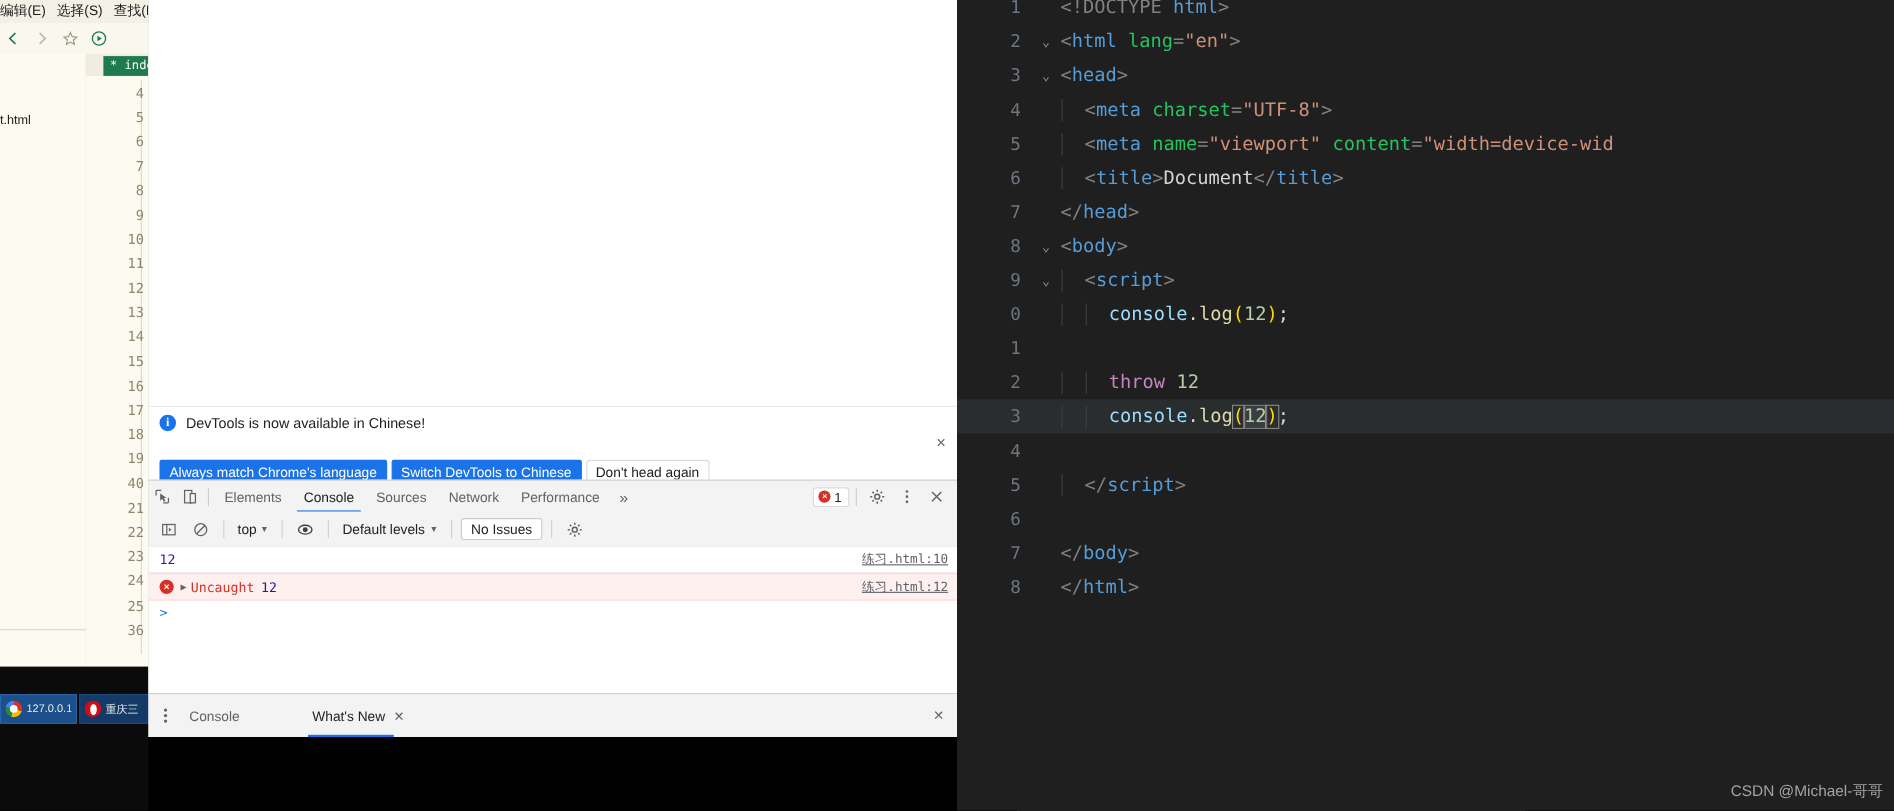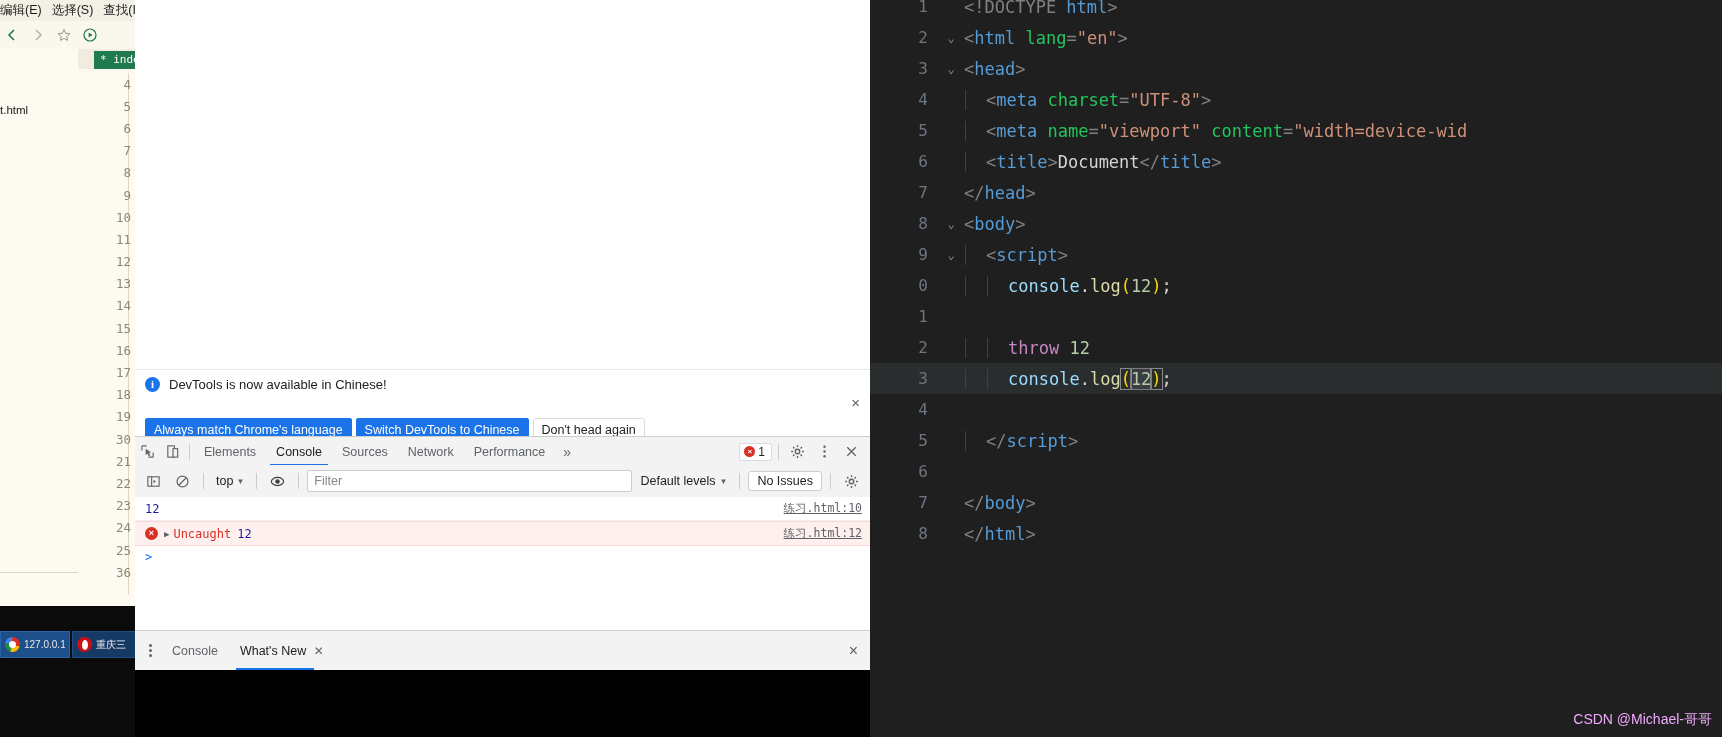--- a/index.html
+++ b/index.html
@@ -259,21 +259,21 @@
     display:flex;align-items:center;padding:0 8px;gap:6px;
   }
   .kebab{
     display:flex;flex-direction:column;gap:2px;padding:0 6px;cursor:pointer;
   }
   .kebab i{width:3px;height:3px;border-radius:50%;background:#5f6368;display:block;}
   .dr-tab{
     font-size:12.5px;color:#5f6368;padding:0 8px;height:38px;line-height:38px;
     cursor:pointer;position:relative;white-space:nowrap;
   }
-  .dr-tab.sel{color:#202124;}
+  .dr-tab.sel{color:#202124;margin-left:44px;}
   .dr-tab.sel::after{
     content:"";position:absolute;left:4px;right:18px;bottom:0;height:2px;background:#1a73e8;
   }
   .dr-x{font-size:12px;color:#5f6368;margin-left:4px;cursor:pointer;}
   .drawer-close{
     margin-left:auto;font-size:16px;color:#5f6368;cursor:pointer;padding-right:4px;
   }
 
   
   .codeview{
@@ -309,21 +309,21 @@
   .t-fn{color:#dcdcaa;}
   .t-num{color:#b5cea8;}
   .t-kw{color:#c586c0;}
   .t-paren{color:#ffd700;}
   .sel-box{background:#3a3d41;outline:1px solid #7a7a7a;}
   .brace-hl{outline:1px solid #888;}
 
   
   .watermark{
     position:absolute;right:10px;bottom:8px;
-    font-size:14px;color:#f0abfc;font-family:"Liberation Sans", sans-serif;
+    font-size:14px;color:#a3a3a3;font-family:"Liberation Sans", sans-serif;
     white-space:nowrap;
   }
 </style>
 </head>
 <body>
 
 <div class="root">
 
   <div class="editor-win">
 
@@ -412,21 +412,21 @@
             <div class="lnrow">
               <span class="lnum">17</span>
             </div>
             <div class="lnrow">
               <span class="lnum">18</span>
             </div>
             <div class="lnrow">
               <span class="lnum">19</span>
             </div>
             <div class="lnrow">
-              <span class="lnum">30</span>
+              <span class="lnum">40</span>
             </div>
             <div class="lnrow">
               <span class="lnum">21</span>
             </div>
             <div class="lnrow">
               <span class="lnum">22</span>
             </div>
             <div class="lnrow">
               <span class="lnum">23</span>
             </div>
@@ -549,21 +549,20 @@
         <span class="caret">▼</span>
       </span>
       <span class="dt-sep"></span>
       <span class="dt-icobtn">
         <svg width="15" height="15" viewBox="0 0 16 16">
             <ellipse cx="8" cy="8" rx="6.5" ry="4.3" stroke="#3c4043" stroke-width="1.3" fill="none"></ellipse>
             <circle cx="8" cy="8" r="2.4" fill="#3c4043"></circle>
           </svg>
       </span>
       <span class="dt-sep"></span>
-      <input class="filter-input" type="text" placeholder="Filter" style="">
       <span class="levels">
         <span>Default levels</span>
         <span class="caret">▼</span>
       </span>
       <span class="dt-sep"></span>
       <span class="issues-btn">No Issues</span>
       <span class="dt-sep"></span>
       <span class="dt-icobtn">
         <svg width="15" height="15" viewBox="0 0 16 16">
             <circle cx="8" cy="8" r="2.4" stroke="#5f6368" stroke-width="1.4" fill="none"></circle>

